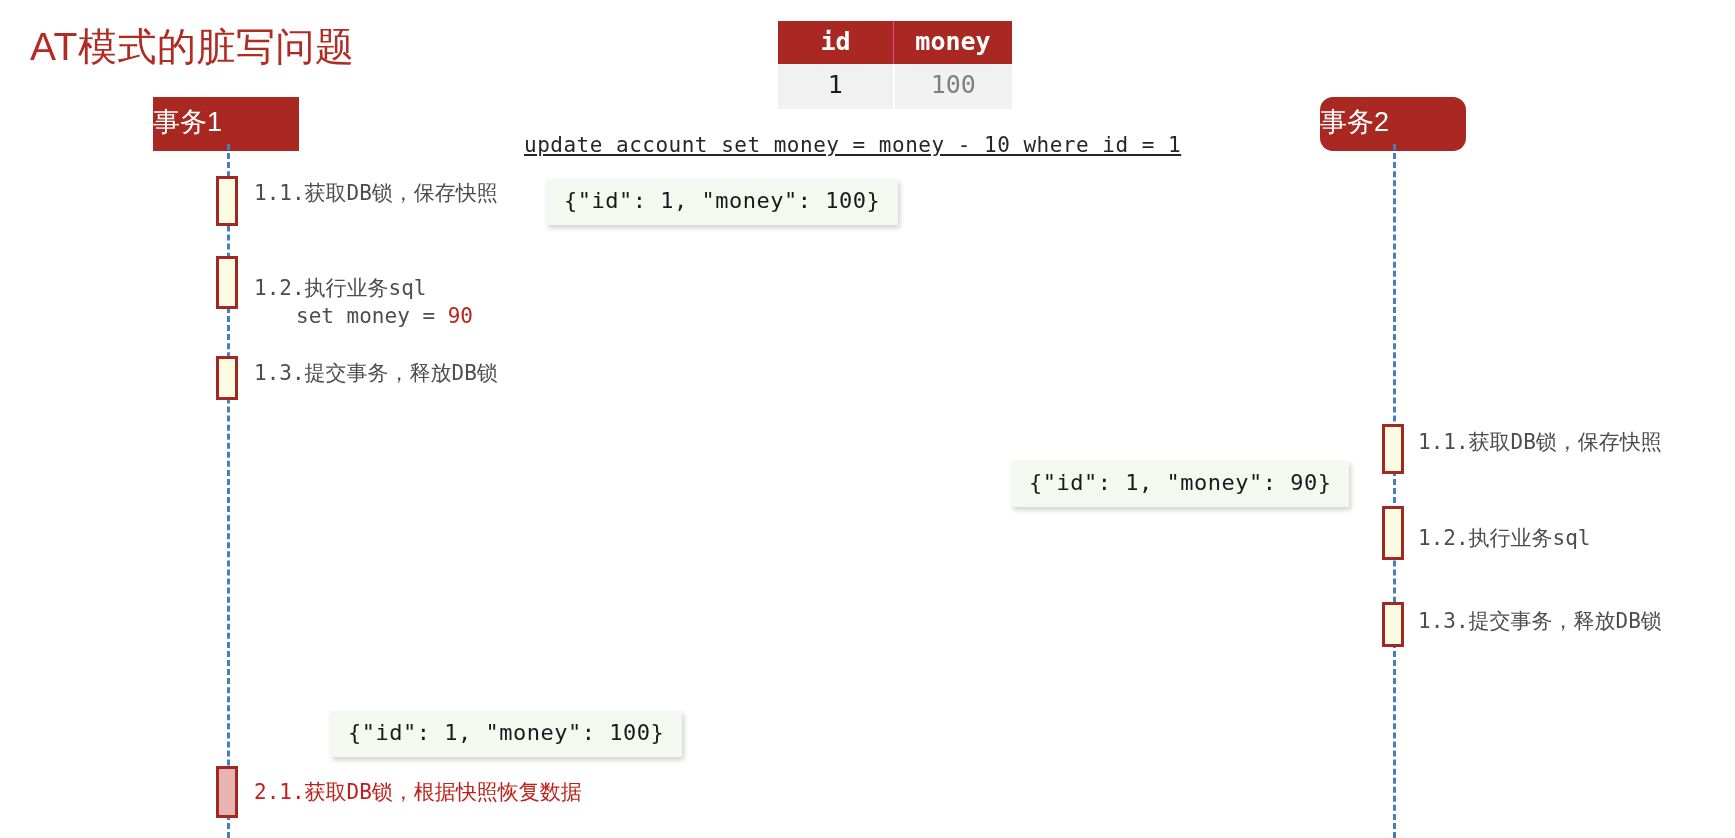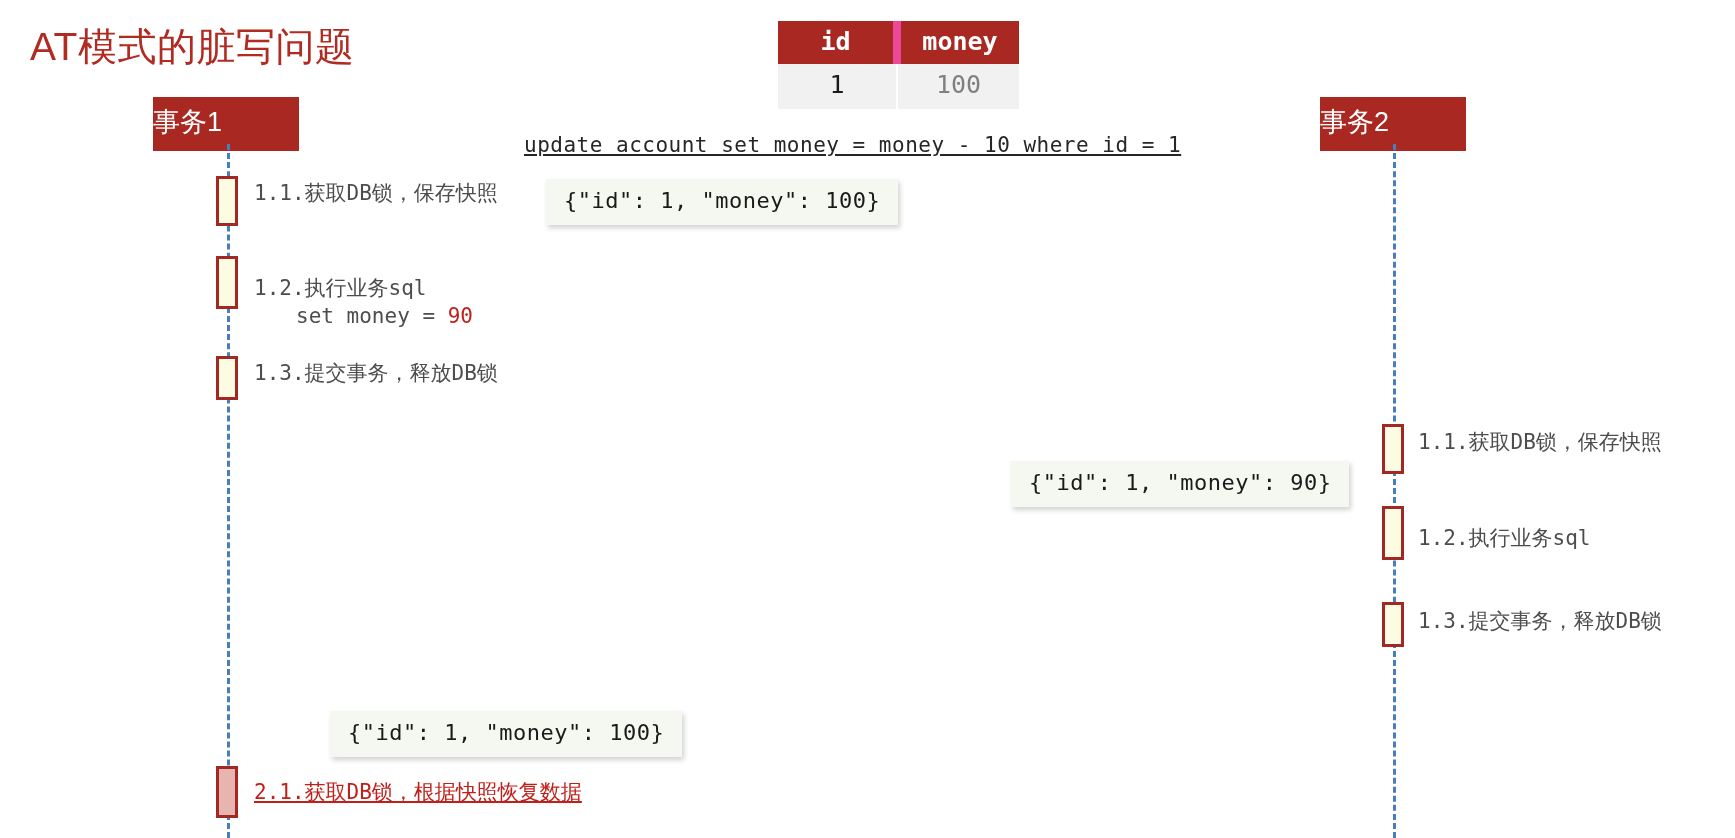--- a/index.html
+++ b/index.html
@@ -38,21 +38,21 @@
     border-collapse: collapse;
   }
   #account-table th {
     background: #A92822;
     color: #ffffff;
     font-family: "DejaVu Sans Mono", "Liberation Mono", monospace;
     font-weight: bold;
     font-size: 25px;
     padding: 6px 0 8px 0;
     text-align: center;
-    border-right: 8px solid #ec4899;
+    border-right: 1px solid #ec4899;
   }
   #account-table th:last-child { border-right: none; }
   #account-table td {
     background: #F1F1F1;
     color: #808080;
     font-family: "DejaVu Sans Mono", "Liberation Mono", monospace;
     font-size: 25px;
     padding: 6px 0 10px 0;
     text-align: center;
     border-right: 2px solid #ffffff;
@@ -79,21 +79,21 @@
     position: absolute;
     background: #A92822;
     color: #ffffff;
     font-size: 27px;
     text-align: left;
     padding: 7px 0 11px 0;
     width: 146px;
     box-sizing: border-box;
   }
   #participant-tx1 { left: 153px; top: 97px; }
-  #participant-tx2 { left: 1320px; top: 97px; }
+  #participant-tx2 { left: 1320px; top: 97px; border-radius: 13px; }
 
   
   .lifeline {
     position: absolute;
     width: 0;
     border-left: 3px dashed #4A7EBB;
   }
   #lifeline-tx1 { left: 227px; top: 144px; height: 694px; }
   #lifeline-tx2 { left: 1393px; top: 144px; height: 694px; }
 
@@ -175,21 +175,21 @@
 
 <div class="step-label mono" style="left:254px; top:275px;">
   <span>1.2.执行业务sql</span>
   <span class="sub">
     <span>set money = </span><span class="val">90</span>
   </span>
 </div>
 
 <div class="step-label mono" style="left:254px; top:360px;">1.3.提交事务，释放DB锁</div>
 
-<div class="step-label mono rollback-text" style="left:254px; top:779px;text-decoration:underline;">2.1.获取DB锁，根据快照恢复数据</div>
+<div class="step-label mono rollback-text" style="left:254px; top:779px;">2.1.获取DB锁，根据快照恢复数据</div>
 
 <div class="activation" style="left:1382px; top:424px; height:50px;"></div>
 <div class="activation" style="left:1382px; top:506px; height:54px;"></div>
 <div class="activation" style="left:1382px; top:602px; height:45px;"></div>
 
 <div class="step-label mono right-side" style="left:1418px; top:429px;">1.1.获取DB锁，保存快照</div>
 
 <div class="step-label mono right-side" style="left:1418px; top:525px;">
   <span>1.2.执行业务sql</span>
 </div>

